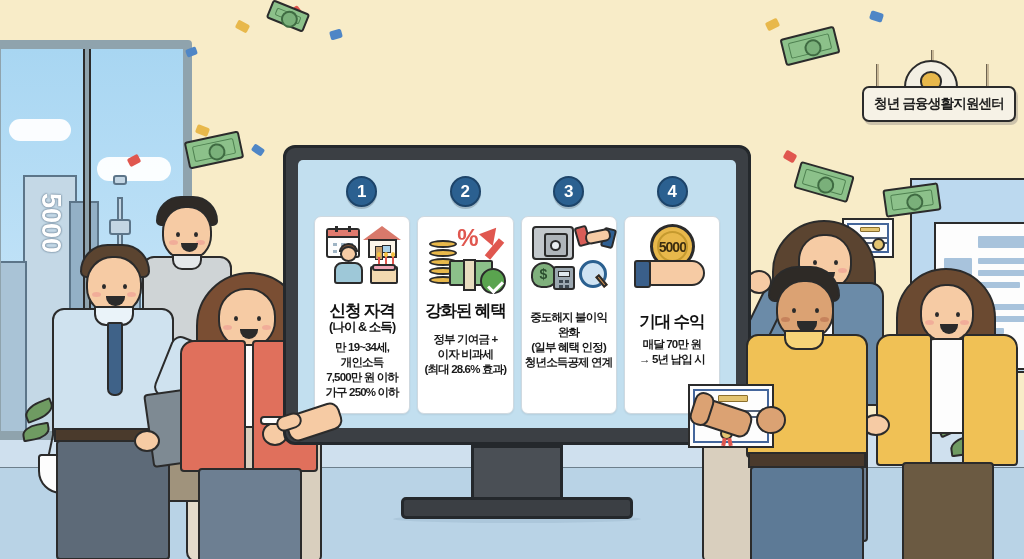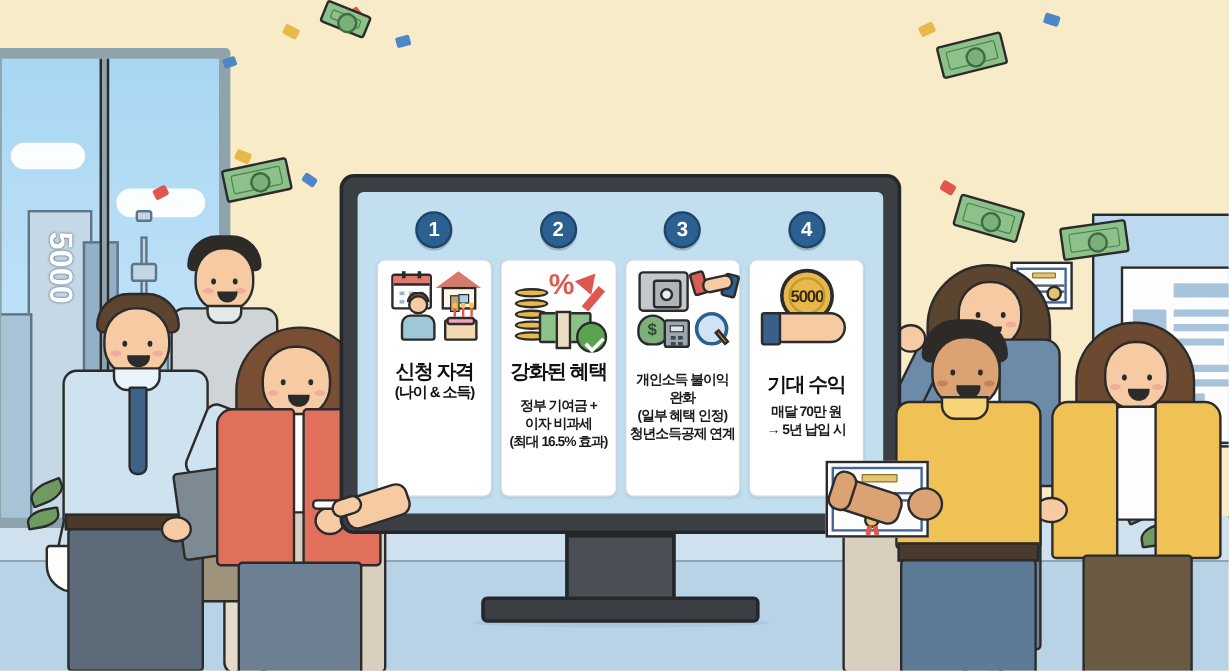--- a/index.html
+++ b/index.html
@@ -346,20 +346,33 @@
       <div class="bill-i"></div>
     </div>
   <div class="bill" style="left:884px;top:186px;transform:rotate(-8deg);">
       <div class="bill-i"></div>
     </div>
   <div class="bill" style="left:268px;top:6px;transform:rotate(22deg);width:40px;height:20px;">
       <div class="bill-i"></div>
     </div>
 
 
+  <div class="sign">
+    <div class="sign-rods">
+      <div class="rod" style="left:0;"></div>
+      <div class="rod" style="left:110px;"></div>
+      <div class="rod" style="left:55px;height:20px;top:-14px;"></div>
+    </div>
+    <div class="sign-bell">
+      <div class="sign-bell-ic"></div>
+    </div>
+    <div class="sign-plate">
+      <span>청년 금융생활지원센터</span>
+    </div>
+  </div>
 
   <div class="chair" style="left:196px;top:412px;width:126px;height:150px;z-index:8;"></div>
   <div class="chair-arm" style="left:186px;top:456px;width:38px;height:106px;z-index:9;"></div>
   <div class="chair" style="right:196px;top:412px;width:126px;height:150px;z-index:8;"></div>
   <div class="chair-arm" style="right:186px;top:456px;width:38px;height:106px;z-index:9;"></div>
 
   <div class="monitor">
     <div class="mon-neck"></div>
     <div class="mon-base-sh"></div>
     <div class="mon-base"></div>
@@ -411,20 +424,26 @@
                 <div class="candle" style="left:6px;"></div>
                 <div class="candle" style="left:13px;"></div>
                 <div class="candle" style="left:20px;"></div>
                 <div class="flame" style="left:5px;"></div>
                 <div class="flame" style="left:12px;"></div>
                 <div class="flame" style="left:19px;"></div>
               </div>
             </div>
             <div class="card-h">신청 자격</div>
             <div class="card-sub">(나이 &amp; 소득)</div>
+            <div class="card-body">
+              <div>만 19~34세,</div>
+              <div>개인소득</div>
+              <div>7,500만 원 이하</div>
+              <div>가구 250% 이하</div>
+            </div>
           </div>
 
           <div class="card">
             <div class="card-ic">
               <div class="coins">
                 <div class="coin-l" style="top:0;"></div>
                 <div class="coin-l" style="top:9px;"></div>
                 <div class="coin-l" style="top:18px;"></div>
                 <div class="coin-l" style="top:27px;"></div>
                 <div class="coin-l" style="top:36px;"></div>
@@ -434,21 +453,21 @@
               <div class="arrowup"></div>
               <div class="cash">
                 <div class="cash-band"></div>
               </div>
               <div class="checkc"></div>
             </div>
             <div class="card-h">강화된 혜택</div>
             <div class="card-body" style="margin-top:12px;">
               <div>정부 기여금 +</div>
               <div>이자 비과세</div>
-              <div>(최대 16.5% 효과)</div>
+              <div>(최대 28.6% 효과)</div>
             </div>
           </div>
 
           <div class="card">
             <div class="card-ic">
               <div class="safe">
                 <div class="safe-d">
                   <div class="safe-k"></div>
                 </div>
               </div>
@@ -463,21 +482,21 @@
                 <div class="calc-b" style="left:4px;top:12px;"></div>
                 <div class="calc-b" style="left:10px;top:12px;"></div>
                 <div class="calc-b" style="left:4px;top:17px;"></div>
                 <div class="calc-b" style="left:10px;top:17px;"></div>
               </div>
               <div class="mag">
                 <div class="mag-h"></div>
               </div>
             </div>
             <div class="card-body" style="margin-top:12px;">
-              <div>개인소득 불이익 완화</div>
+              <div>중도해지 불이익 완화</div>
               <div>(일부 혜택 인정)</div>
               <div>청년소득공제 연계</div>
             </div>
           </div>
 
           <div class="card">
             <div class="card-ic">
               <div class="bigcoin">
                 <i>5000</i>
               </div>

